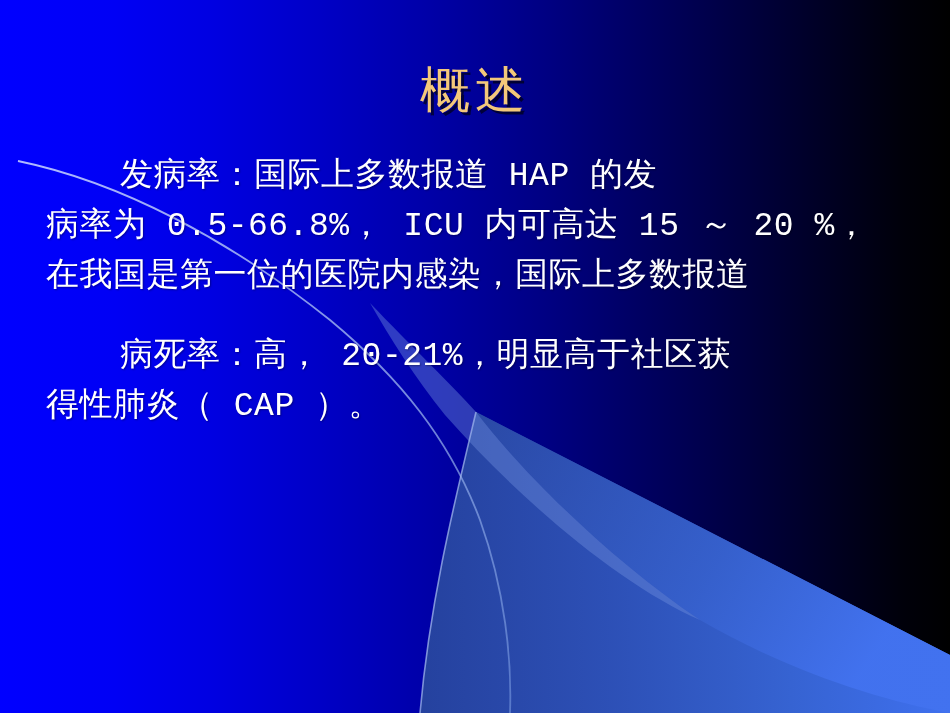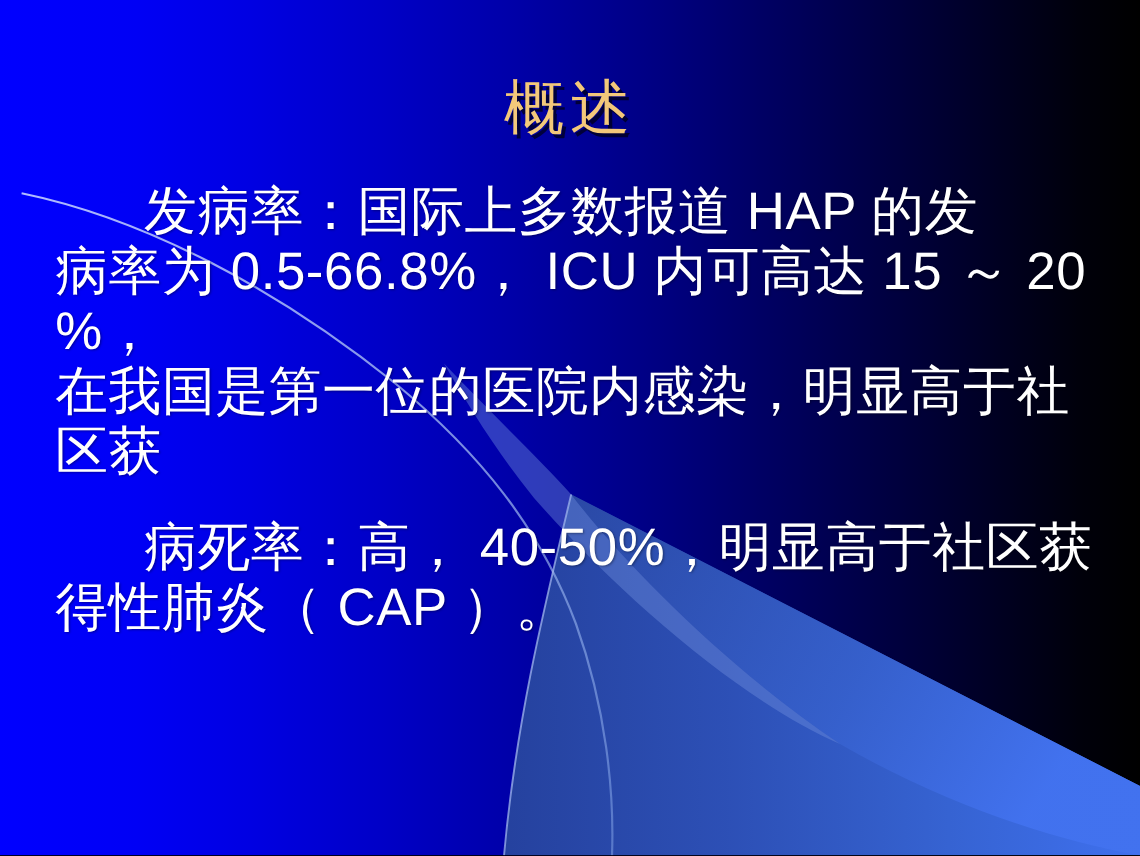--- a/index.html
+++ b/index.html
@@ -59,22 +59,22 @@
   }
   
   #body-block {
     position: absolute;
     left: 46px;
     top: 152px;
     width: 872px;
   }
   .para {
     color: #ffffff;
-    font-family: Liberation Sans, sans-serif;
-    font-size: 44px;
+    font-family: Liberation Mono, monospace;
+    font-size: 33px;
     line-height: 50px;
     letter-spacing: 0.5px;
     text-shadow: 1px 1px 2px rgba(0,0,0,0.35);
     white-space: pre-wrap;
     margin: 0;
   }
   .para + .para {
     margin-top: 30px;
   }
   .para .indent {
@@ -138,17 +138,17 @@
 
     <path d="M 476 412
              C 455 500, 430 600, 420 713" fill="none" stroke="url(#edgeHilite)" stroke-width="1.6"></path>
   </svg>
 
   <div id="title-block">
     <span id="title-text">概述</span>
   </div>
 
   <div id="body-block">
-    <p class="para"><span class="indent"></span><span>发病率：国际上多数报道 HAP 的发</span><br><span>病率为 0.5-66.8%， ICU 内可高达 15 ～ 20 %，</span><br><span>在我国是第一位的医院内感染，明显高于社区获</span><br></p>
-    <p class="para"><span class="indent"></span><span>病死率：高， 40-50%，明显高于社区获</span><br><span>得性肺炎（ CAP ）。</span></p>
+    <p class="para"><span class="indent"></span><span>发病率：国际上多数报道 HAP 的发</span><br><span>病率为 0.5-66.8%， ICU 内可高达 15 ～ 20 %，</span><br><span>在我国是第一位的医院内感染，国际上多数报道</span><br></p>
+    <p class="para"><span class="indent"></span><span>病死率：高， 20-21%，明显高于社区获</span><br><span>得性肺炎（ CAP ）。</span></p>
   </div>
 
 </div>
 
 </body></html>

